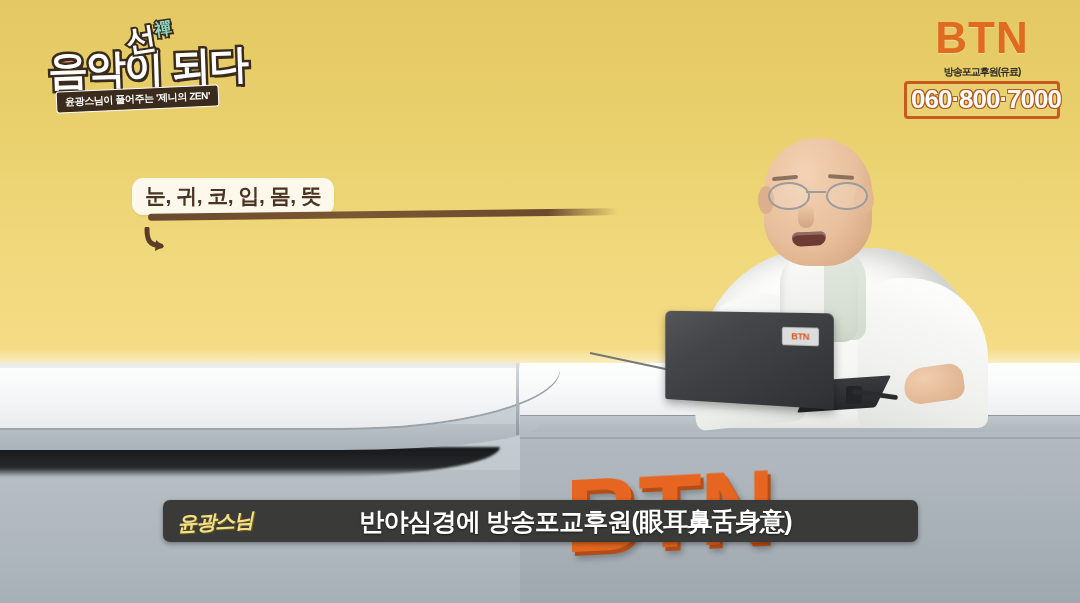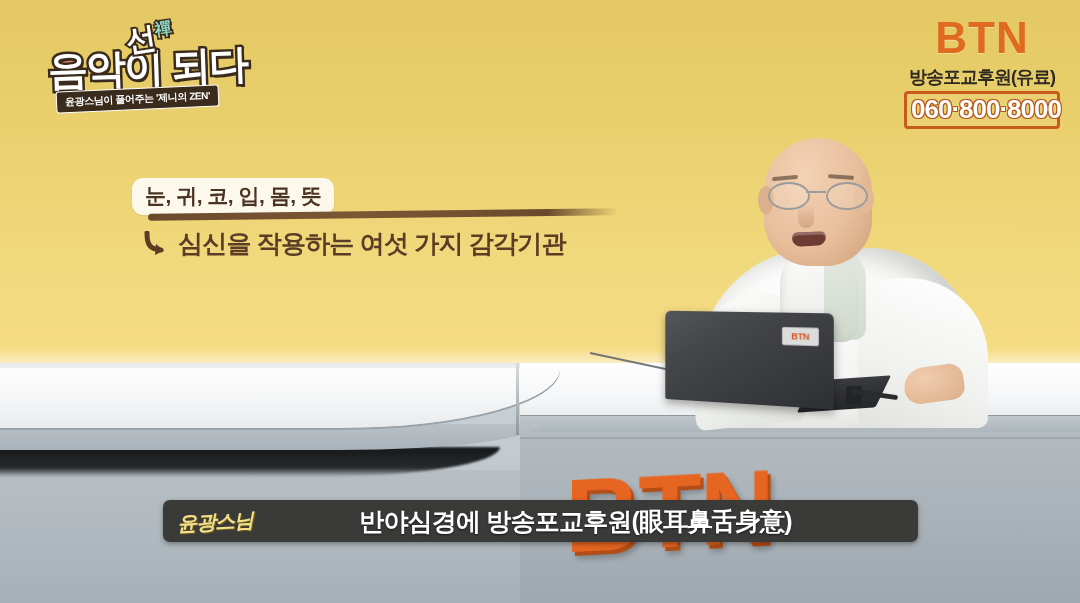--- a/index.html
+++ b/index.html
@@ -235,21 +235,21 @@
     border:1px solid #ffffff;
   }
 
   
   .btn-block{position:absolute;right:20px;top:16px;width:156px;text-align:center;}
   .btn-word{
     font-size:44px;font-weight:bold;color:#e06a1f;letter-spacing:1px;line-height:1;
     text-shadow:0 1px 0 rgba(255,255,255,.35);
   }
   .btn-support{
-    margin-top:5px;font-size:18px;font-weight:bold;color:#2e2a22;letter-spacing:-1px;
+    margin-top:5px;font-size:10px;font-weight:bold;color:#2e2a22;letter-spacing:-1px;
   }
   .btn-phone-wrap{
     margin-top:2px;position:relative;
     border:3px solid #c85a1e;border-radius:4px;
     padding:2px 4px 3px;
     background:rgba(255,255,255,.06);
   }
   .btn-phone{
     font-size:26px;font-weight:bold;color:#ffffff;letter-spacing:-1px;line-height:1.05;
     text-shadow:1px 1px 0 #b4571d, -1px -1px 0 #b4571d, 1px -1px 0 #b4571d, -1px 1px 0 #b4571d;
@@ -365,35 +365,34 @@
     <div class="logo-seon">
       <span>선</span><span class="hanja">禪</span>
     </div>
     <div class="logo-sub">윤광스님이 풀어주는 '제니의 ZEN'</div>
   </div>
 
   <div class="btn-block">
     <div class="btn-word">BTN</div>
     <div class="btn-support">방송포교후원(유료)</div>
     <div class="btn-phone-wrap">
-      <div class="btn-phone">060·800·8000</div>
+      <div class="btn-phone">060·800·7000</div>
     </div>
   </div>
 
   <div class="overlay">
     <div class="pill">눈, 귀, 코, 입, 몸, 뜻</div>
     <div class="underline-brush"></div>
     <div class="sub-line">
       <span class="arrow-icon">
         <svg viewBox="0 0 28 26" width="28" height="26">
           <path d="M5 2 C5 13, 7 18, 19 19" stroke="#5a3d25" stroke-width="5" fill="none" stroke-linecap="round"></path>
           <path d="M14 13 L22 19.5 L13 24 Z" fill="#5a3d25"></path>
         </svg>
       </span>
-      <span>심신을 작용하는 여섯 가지 감각기관</span>
     </div>
   </div>
 
   <div class="subbar">
     <div class="speaker-name">윤광스님</div>
     <div class="sub-text">반야심경에 방송포교후원(眼耳鼻舌身意)</div>
   </div>
 
 </div>
 

